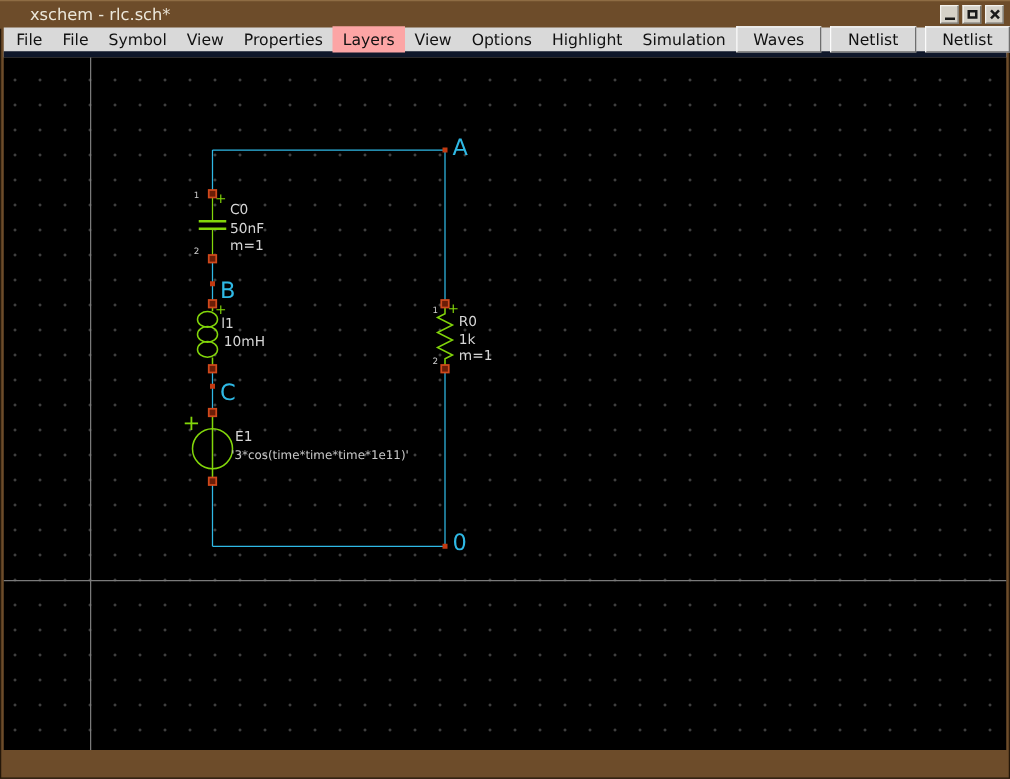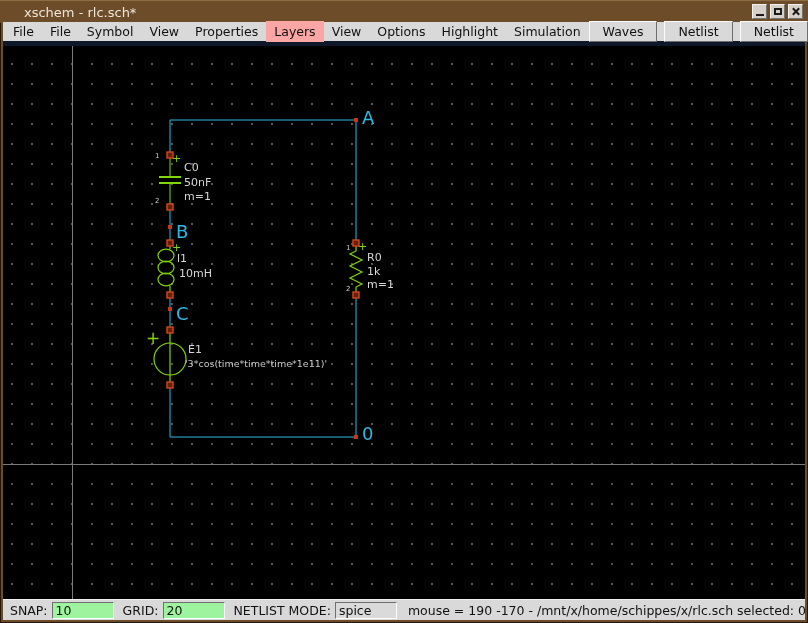--- a/index.html
+++ b/index.html
@@ -173,23 +173,14 @@
 
       <g fill="#82d60a">
         <text x="169" y="116" font-size="11">+</text>
         <text x="169" y="205" font-size="11">+</text>
         <text x="355" y="204" font-size="11">+</text>
         <text x="143" y="298" font-size="17">+</text>
       </g>
     </svg>
   </div>
 
-  <div class="statusbar">
-    <span class="slabel">SNAP:</span>
-    <input class="sentry green" value="10" style="">
-    <span class="slabel">GRID:</span>
-    <input class="sentry green" value="20" style="">
-    <span class="slabel">NETLIST MODE:</span>
-    <input class="sentry grey" value="spice" style="">
-    <span class="sinfo">mouse = 190 -170 - /mnt/x/home/schippes/x/rlc.sch  selected: 0</span>
-  </div>
 
 </div>
 
 </body></html>

